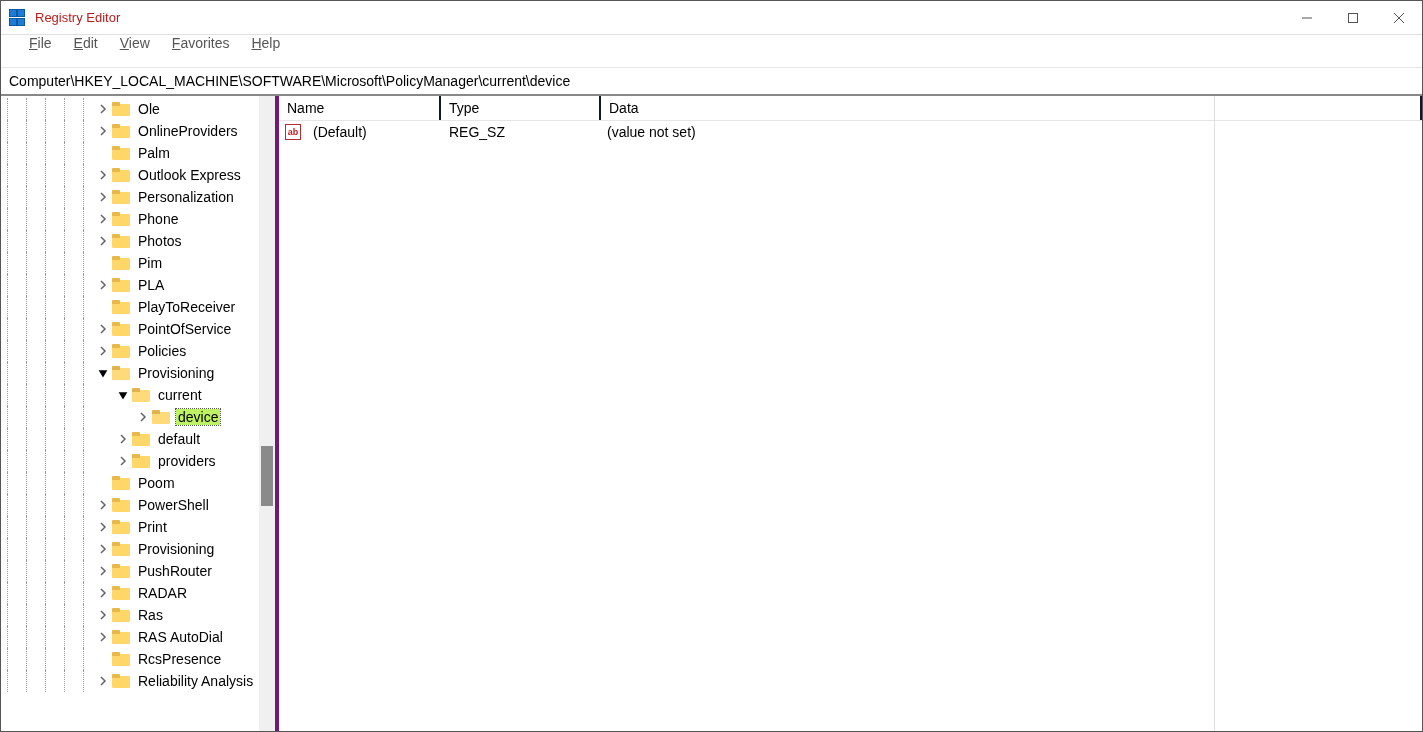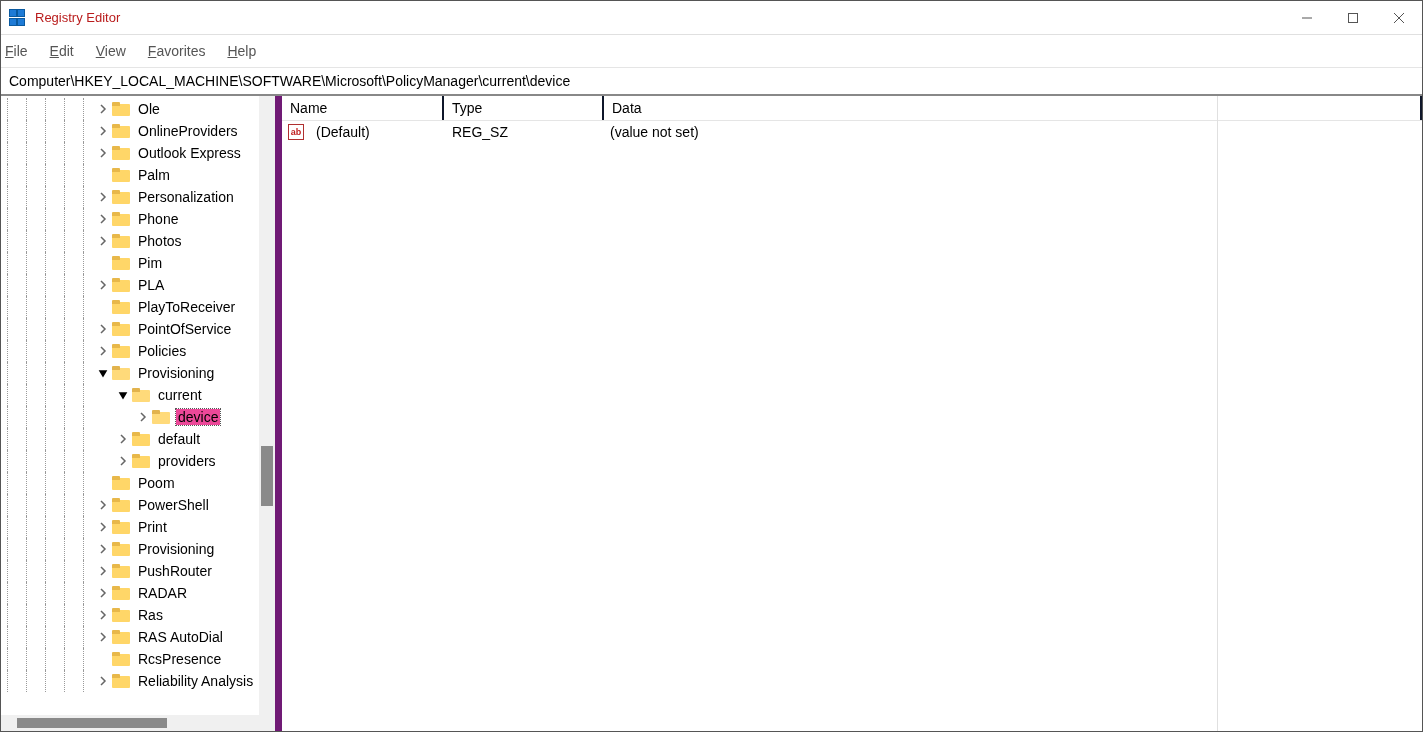--- a/index.html
+++ b/index.html
@@ -6,45 +6,45 @@
   .window{width:1423px;height:732px;border:1px solid #555;box-sizing:border-box;display:flex;flex-direction:column;background:#fff;}
   
   .titlebar{height:33px;display:flex;align-items:center;border-bottom:1px solid #e0e0e0;}
   .titlebar .appicon{width:18px;height:18px;margin-left:8px;margin-right:8px;display:flex;flex-wrap:wrap;}
   .appicon span{width:8px;height:8px;background:#1e7bd6;border:1px solid #0a5aa0;box-sizing:border-box;}
   .titlebar .title{color:#b91c1c;font-size:13px;}
   .titlebar .spacer{flex:1;}
   .winbtn{width:46px;height:33px;display:flex;align-items:center;justify-content:center;color:#555;}
   .winbtn svg{width:12px;height:12px;stroke:#555;stroke-width:1;fill:none;}
   
-  .menubar{height:32px;display:flex;align-items:center;padding-left:4px;gap:22px;border-bottom:1px solid #e5e5e5;color:#555;}
+  .menubar{height:32px;display:flex;align-items:flex-start;padding-left:28px;gap:22px;border-bottom:1px solid #e5e5e5;color:#555;}
   .menuitem{font-size:14px;}
   .menuitem .ul{text-decoration:underline;}
   
   .addressbar{height:26px;display:flex;align-items:center;padding-left:8px;border-bottom:1px solid #888;font-size:14px;text-align:right;}
   
   .body{flex:1;display:flex;overflow:hidden;border-top:1px solid #888;}
-  .treepane{width:274px;border-right:7px solid #701a75;overflow:hidden;display:flex;flex-direction:column;}
+  .treepane{width:274px;border-right:4px solid #701a75;overflow:hidden;display:flex;flex-direction:row;}
   .treeinner{flex:1;overflow:hidden;position:relative;}
   .tree{padding-top:2px;}
   .treesb{height:16px;background:#f0f0f0;position:relative;}
   .treesb .thumb{position:absolute;left:16px;top:3px;height:10px;width:150px;background:#8a8a8a;}
   .row{height:22px;display:flex;align-items:center;white-space:nowrap;}
   .indent{display:inline-block;}
   .dots{width:12px;display:inline-block;height:22px;border-left:1px dotted #9a9a9a;margin-left:6px;}
   .chev{width:14px;height:14px;display:inline-flex;align-items:center;justify-content:center;margin-right:2px;}
   .chev svg{width:10px;height:10px;stroke:#666;stroke-width:1.5;fill:none;}
   .chev.open svg{stroke:#000;fill:#000;}
   .folder{width:18px;height:14px;margin-right:6px;position:relative;}
   .folder::before{content:"";position:absolute;left:0;top:2px;width:18px;height:12px;background:#ffd668;border-radius:1px;}
   .folder::after{content:"";position:absolute;left:0;top:0;width:8px;height:4px;background:#e8b84a;border-radius:1px 1px 0 0;}
   .folder.open::before{background:#ffda7a;}
   .folder.open::after{background:#e2b34d;}
   .row .label{padding:0 2px;}
-  .row.selected .label{background:#ec4899;outline:1px dotted #555;}
+  .row.selected .label{background:#bef264;outline:1px dotted #555;}
   .vscroll{position:absolute;right:0;top:0;width:16px;height:100%;background:#f0f0f0;}
   .vscroll .vthumb{position:absolute;right:2px;top:350px;width:12px;height:60px;background:#8a8a8a;}
   
   .listpane{flex:1;position:relative;}
   .listhead{display:flex;height:24px;align-items:center;border-bottom:1px solid #e5e5e5;}
   .col{padding-left:8px;font-size:14px;color:#000;}
   .col.name{width:152px;}
   .col.type{width:150px;}
   .col.data{flex:1;}
   .listhead .col{border-right:2px solid #0f172a;height:100%;display:flex;align-items:center;}
@@ -130,38 +130,38 @@
               <span class="folder"></span>
               <span class="label">OnlineProviders</span>
             </div>
             <div class="row">
               <span class="dots"></span>
               <span class="dots"></span>
               <span class="dots"></span>
               <span class="dots"></span>
               <span class="dots"></span>
               <span class="indent" style="width:0px"></span>
+              <span class="chev"></span>
+              <span class="folder"></span>
+              <span class="label">Palm</span>
+            </div>
+            <div class="row">
+              <span class="dots"></span>
+              <span class="dots"></span>
+              <span class="dots"></span>
+              <span class="dots"></span>
+              <span class="dots"></span>
+              <span class="indent" style="width:0px"></span>
               <span class="chev">
                 <svg viewBox="0 0 10 10">
                   <polyline points="3,1 7,5 3,9"></polyline>
                 </svg>
               </span>
               <span class="folder"></span>
               <span class="label">Outlook Express</span>
-            </div>
-            <div class="row">
-              <span class="dots"></span>
-              <span class="dots"></span>
-              <span class="dots"></span>
-              <span class="dots"></span>
-              <span class="dots"></span>
-              <span class="indent" style="width:0px"></span>
-              <span class="chev"></span>
-              <span class="folder"></span>
-              <span class="label">Palm</span>
             </div>
             <div class="row">
               <span class="dots"></span>
               <span class="dots"></span>
               <span class="dots"></span>
               <span class="dots"></span>
               <span class="dots"></span>
               <span class="indent" style="width:0px"></span>
               <span class="chev">
                 <svg viewBox="0 0 10 10">

